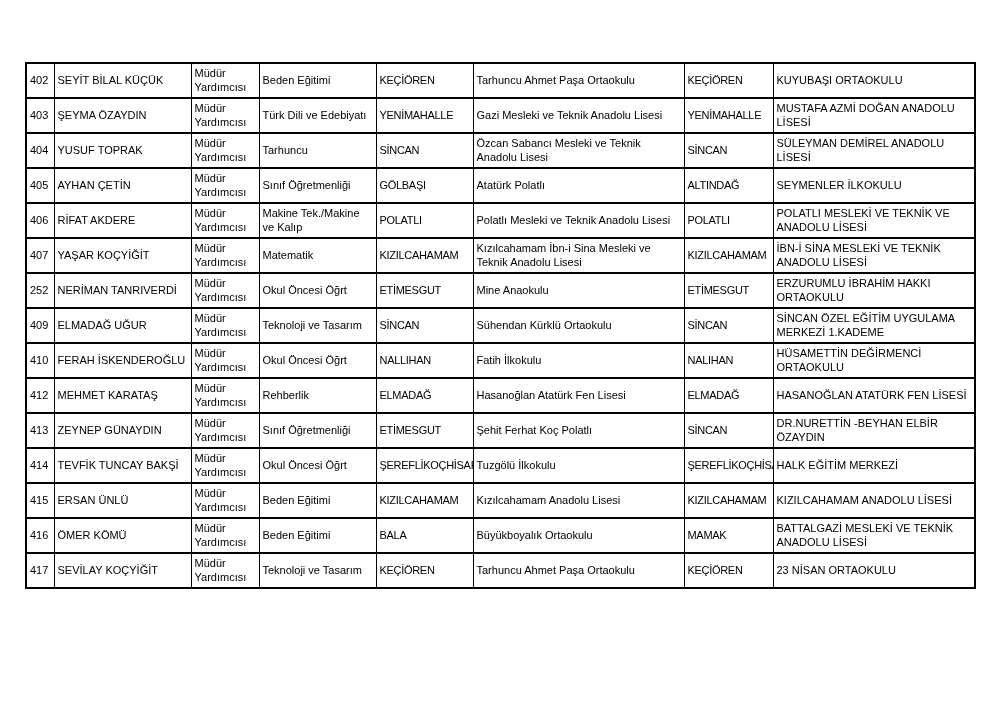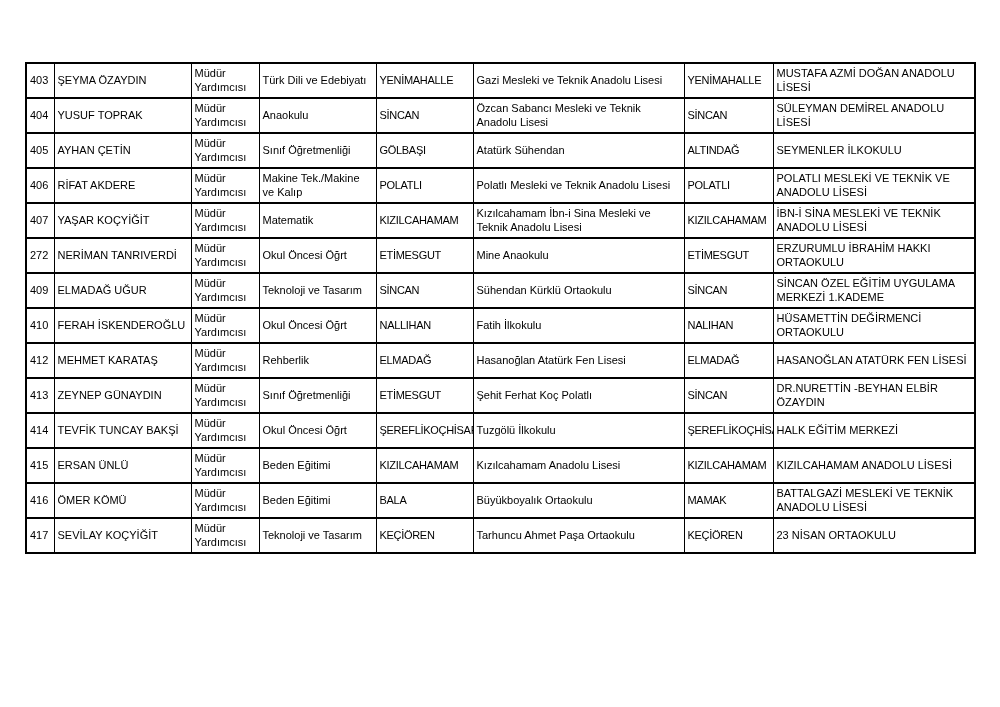--- a/index.html
+++ b/index.html
@@ -57,46 +57,56 @@
       <col style="width:137px">
       <col style="width:68px">
       <col style="width:117px">
       <col style="width:97px">
       <col style="width:211px">
       <col style="width:89px">
       <col style="width:202px">
     </colgroup>
     <tbody>
         <tr>
+          <td class="c0">402</td>
+          <td class="c1">SEYİT BİLAL KÜÇÜK</td>
+          <td class="c2">Müdür Yardımcısı</td>
+          <td class="c3">Beden Eğitimi</td>
+          <td class="c4">KEÇİÖREN</td>
+          <td class="c5">Tarhuncu Ahmet Paşa Ortaokulu</td>
+          <td class="c6">KEÇİÖREN</td>
+          <td class="c7">KUYUBAŞI ORTAOKULU</td>
+        </tr>
+        <tr>
           <td class="c0">403</td>
           <td class="c1">ŞEYMA ÖZAYDIN</td>
           <td class="c2">Müdür Yardımcısı</td>
           <td class="c3">Türk Dili ve Edebiyatı</td>
           <td class="c4">YENİMAHALLE</td>
           <td class="c5">Gazi Mesleki ve Teknik Anadolu Lisesi</td>
           <td class="c6">YENİMAHALLE</td>
           <td class="c7">MUSTAFA AZMİ DOĞAN ANADOLU LİSESİ</td>
         </tr>
         <tr>
           <td class="c0">404</td>
           <td class="c1">YUSUF TOPRAK</td>
           <td class="c2">Müdür Yardımcısı</td>
-          <td class="c3">Anaokulu</td>
+          <td class="c3">Tarhuncu</td>
           <td class="c4">SİNCAN</td>
           <td class="c5">Özcan Sabancı Mesleki ve Teknik Anadolu Lisesi</td>
           <td class="c6">SİNCAN</td>
           <td class="c7">SÜLEYMAN DEMİREL ANADOLU LİSESİ</td>
         </tr>
         <tr>
           <td class="c0">405</td>
           <td class="c1">AYHAN ÇETİN</td>
           <td class="c2">Müdür Yardımcısı</td>
           <td class="c3">Sınıf Öğretmenliği</td>
           <td class="c4">GÖLBAŞI</td>
-          <td class="c5">Atatürk Sühendan</td>
+          <td class="c5">Atatürk Polatlı</td>
           <td class="c6">ALTINDAĞ</td>
           <td class="c7">SEYMENLER İLKOKULU</td>
         </tr>
         <tr>
           <td class="c0">406</td>
           <td class="c1">RİFAT AKDERE</td>
           <td class="c2">Müdür Yardımcısı</td>
           <td class="c3">Makine Tek./Makine ve Kalıp</td>
           <td class="c4">POLATLI</td>
           <td class="c5">Polatlı Mesleki ve Teknik Anadolu Lisesi</td>
@@ -107,21 +117,21 @@
           <td class="c0">407</td>
           <td class="c1">YAŞAR KOÇYİĞİT</td>
           <td class="c2">Müdür Yardımcısı</td>
           <td class="c3">Matematik</td>
           <td class="c4">KIZILCAHAMAM</td>
           <td class="c5">Kızılcahamam İbn-i Sina Mesleki ve Teknik Anadolu Lisesi</td>
           <td class="c6">KIZILCAHAMAM</td>
           <td class="c7">İBN-İ SİNA MESLEKİ VE TEKNİK ANADOLU LİSESİ</td>
         </tr>
         <tr>
-          <td class="c0">272</td>
+          <td class="c0">252</td>
           <td class="c1">NERİMAN TANRIVERDİ</td>
           <td class="c2">Müdür Yardımcısı</td>
           <td class="c3">Okul Öncesi Öğrt</td>
           <td class="c4">ETİMESGUT</td>
           <td class="c5">Mine Anaokulu</td>
           <td class="c6">ETİMESGUT</td>
           <td class="c7">ERZURUMLU İBRAHİM HAKKI ORTAOKULU</td>
         </tr>
         <tr>
           <td class="c0">409</td>

